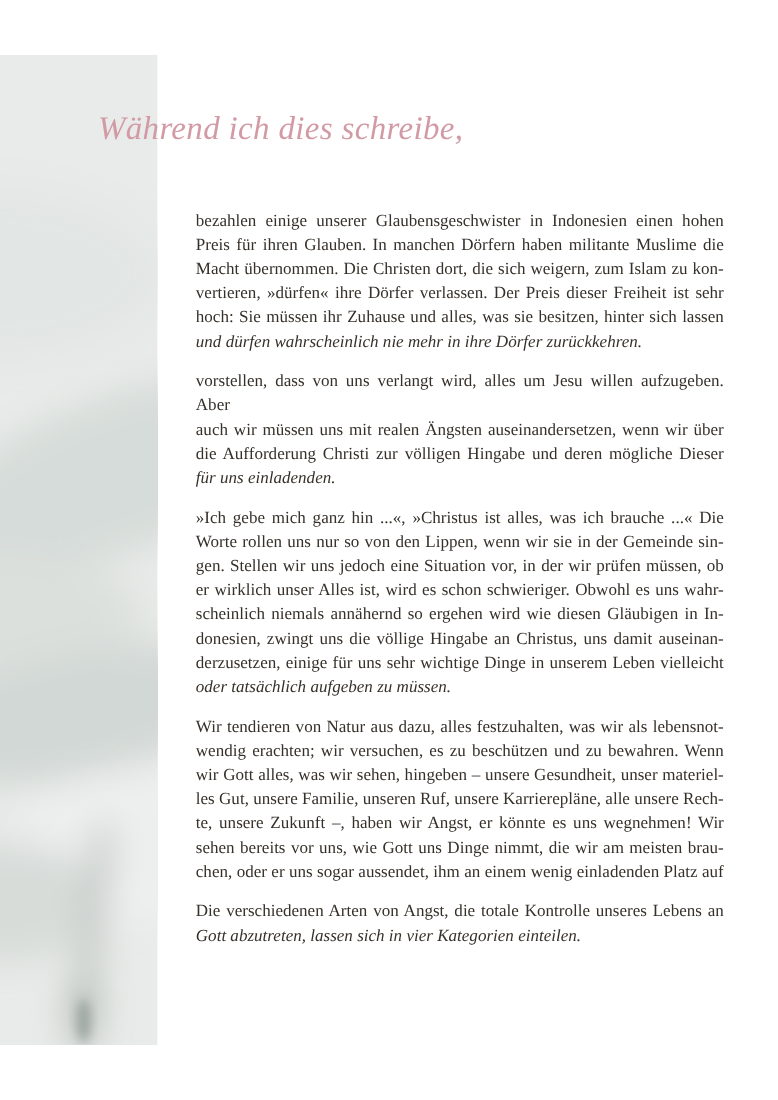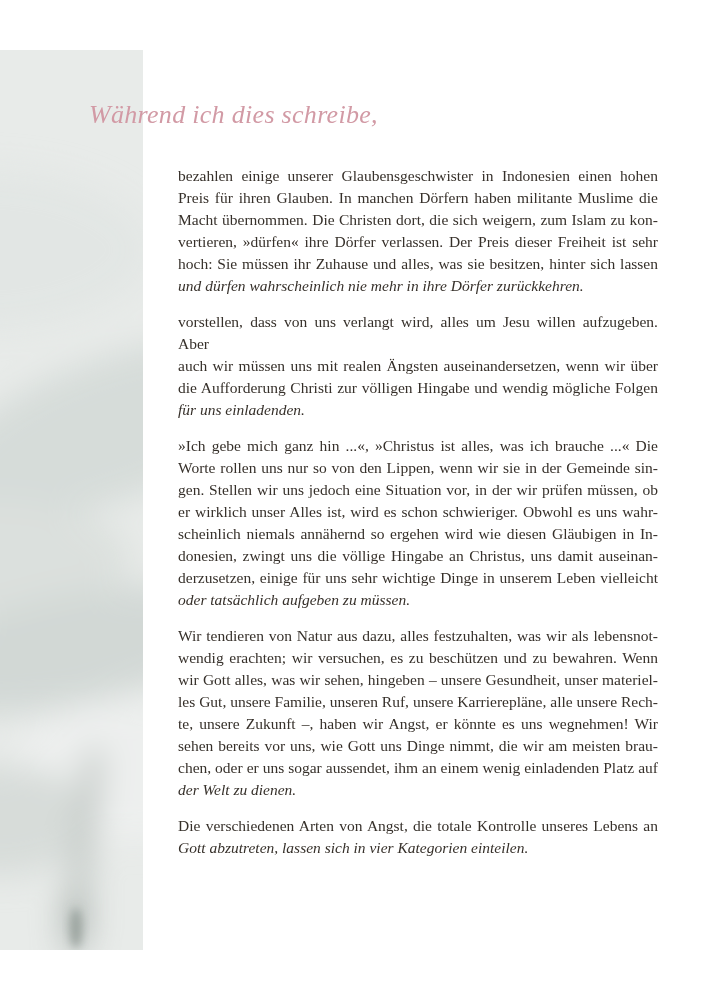--- a/index.html
+++ b/index.html
@@ -23,30 +23,30 @@
     background:var(--img-base);
   }
   .side-panel svg{display:block;}
   .heading{
     position:absolute;
     left:89px;top:100px;
     margin:0;
     font-family:"Liberation Serif", serif;
     font-style:italic;
     font-weight:400;
-    font-size:26px;
+    font-size:30px;
     line-height:1.15;
     letter-spacing:0.3px;
     color:var(--pink);
     white-space:nowrap;
     z-index:2;
   }
   .body-text{
     position:absolute;
-    left:178px;top:165px;
+    left:178px;top:190px;
     width:480px;
     color:var(--ink);
     font-size:15.5px;
     line-height:22px;
     z-index:2;
   }
   .para{margin:0 0 14px 0;}
   .line{
     text-align:justify;
     text-align-last:justify;
@@ -95,42 +95,41 @@
         <div class="line">bezahlen einige unserer Glaubensgeschwister in Indonesien einen hohen</div>
         <div class="line">Preis für ihren Glauben. In manchen Dörfern haben militante Muslime die</div>
         <div class="line">Macht übernommen. Die Christen dort, die sich weigern, zum Islam zu kon-</div>
         <div class="line">vertieren, »dürfen« ihre Dörfer verlassen. Der Preis dieser Freiheit ist sehr</div>
         <div class="line">hoch: Sie müssen ihr Zuhause und alles, was sie besitzen, hinter sich lassen</div>
         <div class="line last">und dürfen wahrscheinlich nie mehr in ihre Dörfer zurückkehren.</div>
       </div>
       <div class="para">
         <div class="line">vorstellen, dass von uns verlangt wird, alles um Jesu willen aufzugeben. Aber</div>
         <div class="line">auch wir müssen uns mit realen Ängsten auseinandersetzen, wenn wir über</div>
-        <div class="line">die Aufforderung Christi zur völligen Hingabe und wendig mögliche Folgen</div>
+        <div class="line">die Aufforderung Christi zur völligen Hingabe und deren mögliche Dieser</div>
         <div class="line last">für uns einladenden.</div>
       </div>
       <div class="para">
         <div class="line">»Ich gebe mich ganz hin ...«, »Christus ist alles, was ich brauche ...« Die</div>
         <div class="line">Worte rollen uns nur so von den Lippen, wenn wir sie in der Gemeinde sin-</div>
         <div class="line">gen. Stellen wir uns jedoch eine Situation vor, in der wir prüfen müssen, ob</div>
         <div class="line">er wirklich unser Alles ist, wird es schon schwieriger. Obwohl es uns wahr-</div>
         <div class="line">scheinlich niemals annähernd so ergehen wird wie diesen Gläubigen in In-</div>
         <div class="line">donesien, zwingt uns die völlige Hingabe an Christus, uns damit auseinan-</div>
         <div class="line">derzusetzen, einige für uns sehr wichtige Dinge in unserem Leben vielleicht</div>
         <div class="line last">oder tatsächlich aufgeben zu müssen.</div>
       </div>
       <div class="para">
         <div class="line">Wir tendieren von Natur aus dazu, alles festzuhalten, was wir als lebensnot-</div>
         <div class="line">wendig erachten; wir versuchen, es zu beschützen und zu bewahren. Wenn</div>
         <div class="line">wir Gott alles, was wir sehen, hingeben – unsere Gesundheit, unser materiel-</div>
         <div class="line">les Gut, unsere Familie, unseren Ruf, unsere Karrierepläne, alle unsere Rech-</div>
         <div class="line">te, unsere Zukunft –, haben wir Angst, er könnte es uns wegnehmen! Wir</div>
         <div class="line">sehen bereits vor uns, wie Gott uns Dinge nimmt, die wir am meisten brau-</div>
         <div class="line">chen, oder er uns sogar aussendet, ihm an einem wenig einladenden Platz auf</div>
-        <div class="line last">der Welt zu dienen.</div>
       </div>
       <div class="para">
         <div class="line">Die verschiedenen Arten von Angst, die totale Kontrolle unseres Lebens an</div>
         <div class="line last">Gott abzutreten, lassen sich in vier Kategorien einteilen.</div>
       </div>
     </div>
 
 </div>
 
 </body></html>

